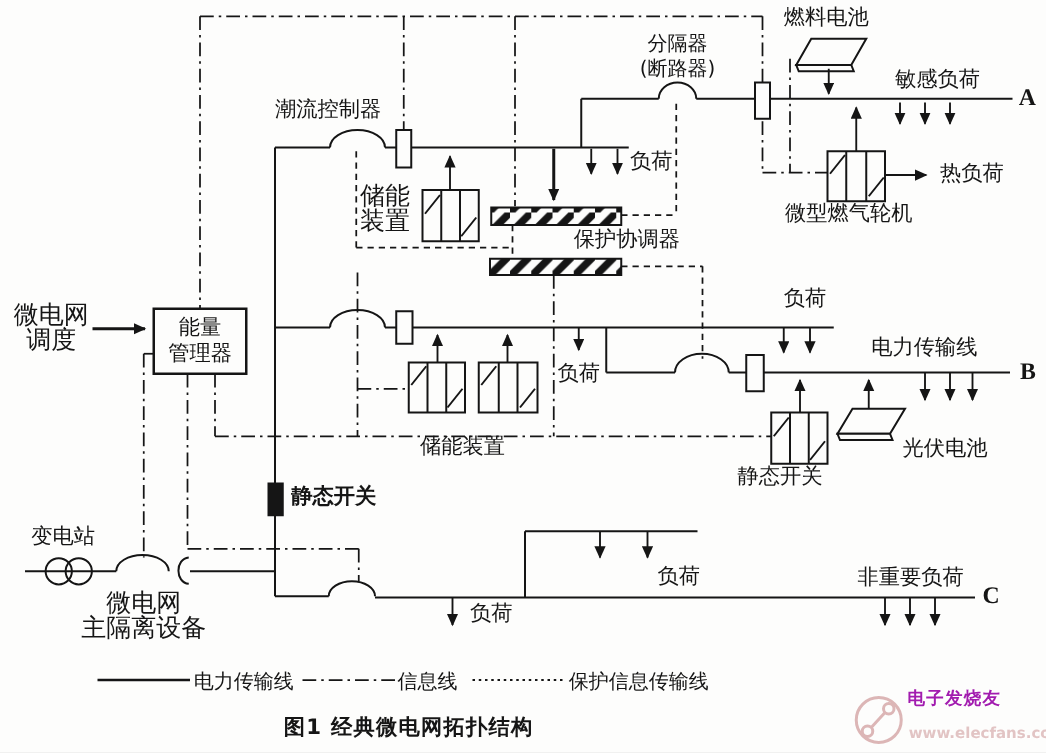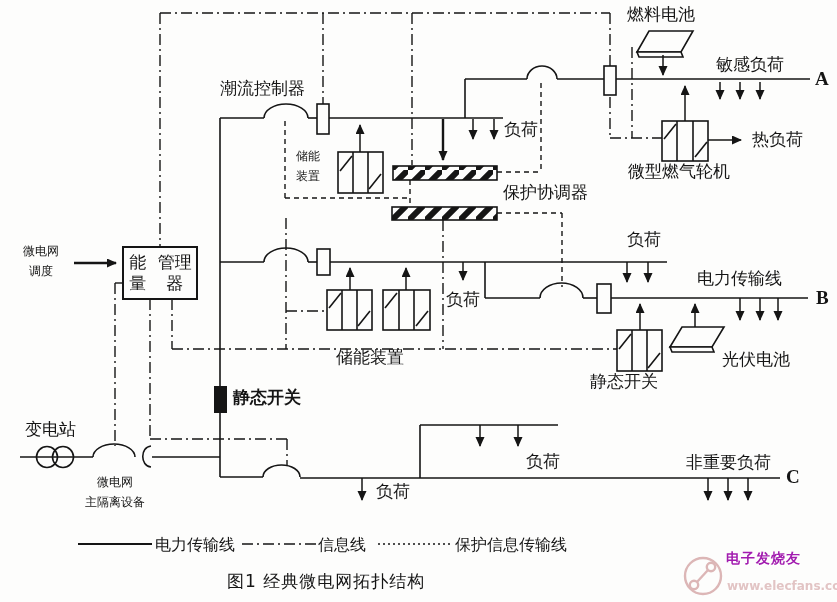--- a/index.html
+++ b/index.html
@@ -9,27 +9,27 @@
   svg line,svg path,svg rect,svg circle,svg polygon{vector-effect:none;}
   .s   {stroke:#151515;stroke-width:1.6;fill:none;}
   .dd  {stroke:#151515;stroke-width:1.4;fill:none;stroke-dasharray:11 4 2 4;}
   .ds  {stroke:#151515;stroke-width:1.4;fill:none;stroke-dasharray:5 4;}
   .dot {stroke:#151515;stroke-width:1.6;fill:none;stroke-dasharray:2 3;}
   .ar  {stroke:#151515;stroke-width:1.5;fill:none;marker-end:url(#ah);}
   .th  {stroke-width:2.4;}
   .box {stroke:#151515;stroke-width:1.6;fill:#fdfdfc;}
   .blk {fill:#151515;stroke:none;}
   .lbl{position:absolute;font-size:17px;line-height:19px;white-space:nowrap;}
-  .lbl2{position:absolute;text-align:center;font-size:12px;line-height:20px;white-space:nowrap;}
+  .lbl2{position:absolute;text-align:center;font-size:20px;line-height:20px;white-space:nowrap;}
   .sm{font-size:16px;}
   .buslet{position:absolute;font-family:"Liberation Serif",serif;font-weight:bold;font-size:19px;}
   .legend-lbl{position:absolute;font-size:16px;white-space:nowrap;}
-  .title{position:absolute;font-size:17px;font-weight:normal;letter-spacing:1px;white-space:nowrap;}
+  .title{position:absolute;font-size:17px;font-weight:bold;letter-spacing:1px;white-space:nowrap;}
   .ems-box{position:absolute;left:123px;top:247px;width:74px;height:52px;
-           display:flex;flex-direction:row;align-items:center;justify-content:center;
+           display:flex;flex-direction:column;align-items:center;justify-content:center;
            font-size:17px;line-height:21px;text-align:center;}
   .wm-brand{position:absolute;left:726px;top:550px;font-size:14px;font-weight:bold;
             letter-spacing:1px;color:#a21caf;text-shadow:1px 1px 0 #fff;white-space:nowrap;}
   .wm-url{position:absolute;left:727px;top:579px;font-size:12px;font-weight:bold;
           color:#e2c4c4;text-shadow:1px 1px 0 #fff;white-space:nowrap;}
 </style>
 </head>
 <body>
 
 <div class="stage">
@@ -215,31 +215,35 @@
 
   <g stroke="#dcb6b6" fill="none" stroke-width="2.4">
     <circle cx="703" cy="576" r="18"></circle>
     <circle cx="694" cy="585" r="4.2"></circle>
     <circle cx="711" cy="567" r="4.2"></circle>
     <line x1="697" y1="582" x2="708" y2="570"></line>
   </g>
 </svg>
 
   <div class="lbl" style="left:627px;top:5px;">燃料电池</div>
+  <div class="lbl2 sm" style="left:496px;top:25px;width:92px;">
+    <div>分隔器</div>
+    <div>(断路器)</div>
+  </div>
   <div class="lbl" style="left:716px;top:55px;">敏感负荷</div>
   <div class="buslet" style="left:815px;top:68px;">A</div>
   <div class="lbl" style="left:220px;top:79px;">潮流控制器</div>
   <div class="lbl2" style="left:287px;top:146px;width:42px;">
     <div>储能</div>
     <div>装置</div>
   </div>
   <div class="lbl" style="left:504px;top:120px;">负荷</div>
   <div class="lbl" style="left:752px;top:130px;">热负荷</div>
   <div class="lbl" style="left:628px;top:162px;">微型燃气轮机</div>
-  <div class="lbl" style="left:459px;top:183px;margin-left:44px;">保护协调器</div>
+  <div class="lbl" style="left:459px;top:183px;">保护协调器</div>
   <div class="lbl" style="left:627px;top:230px;">负荷</div>
   <div class="lbl2" style="left:3px;top:241px;width:76px;">
     <div>微电网</div>
     <div>调度</div>
   </div>
   <div class="ems-box">
     <div>能量</div>
     <div>管理器</div>
   </div>
   <div class="lbl" style="left:446px;top:290px;">负荷</div>

